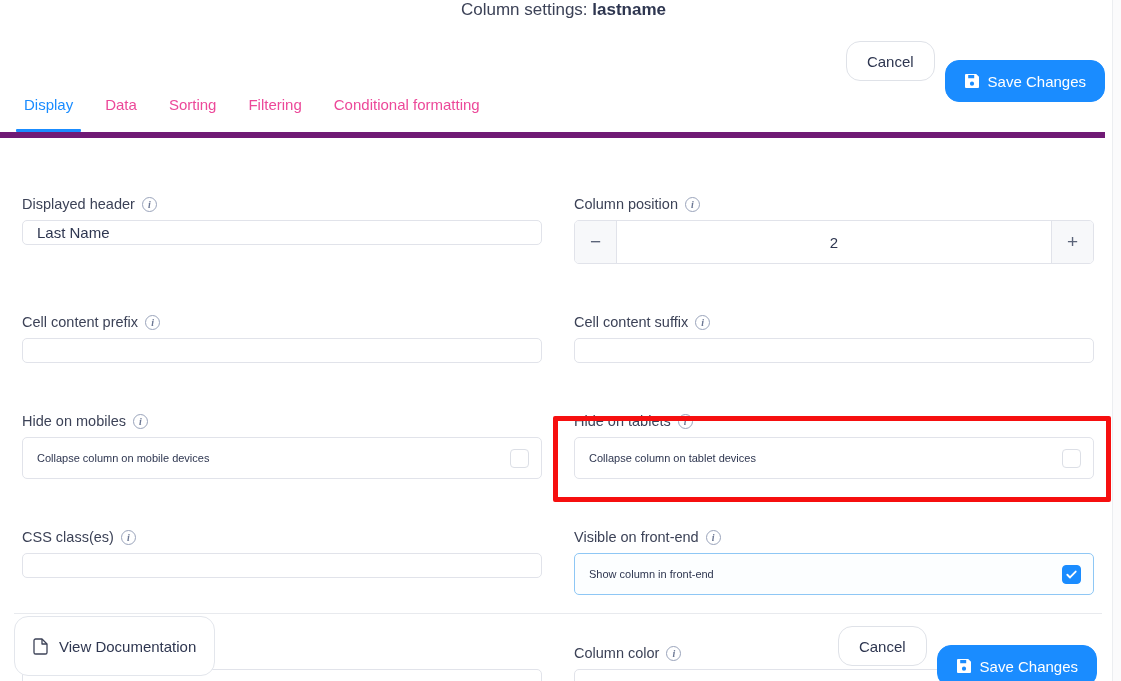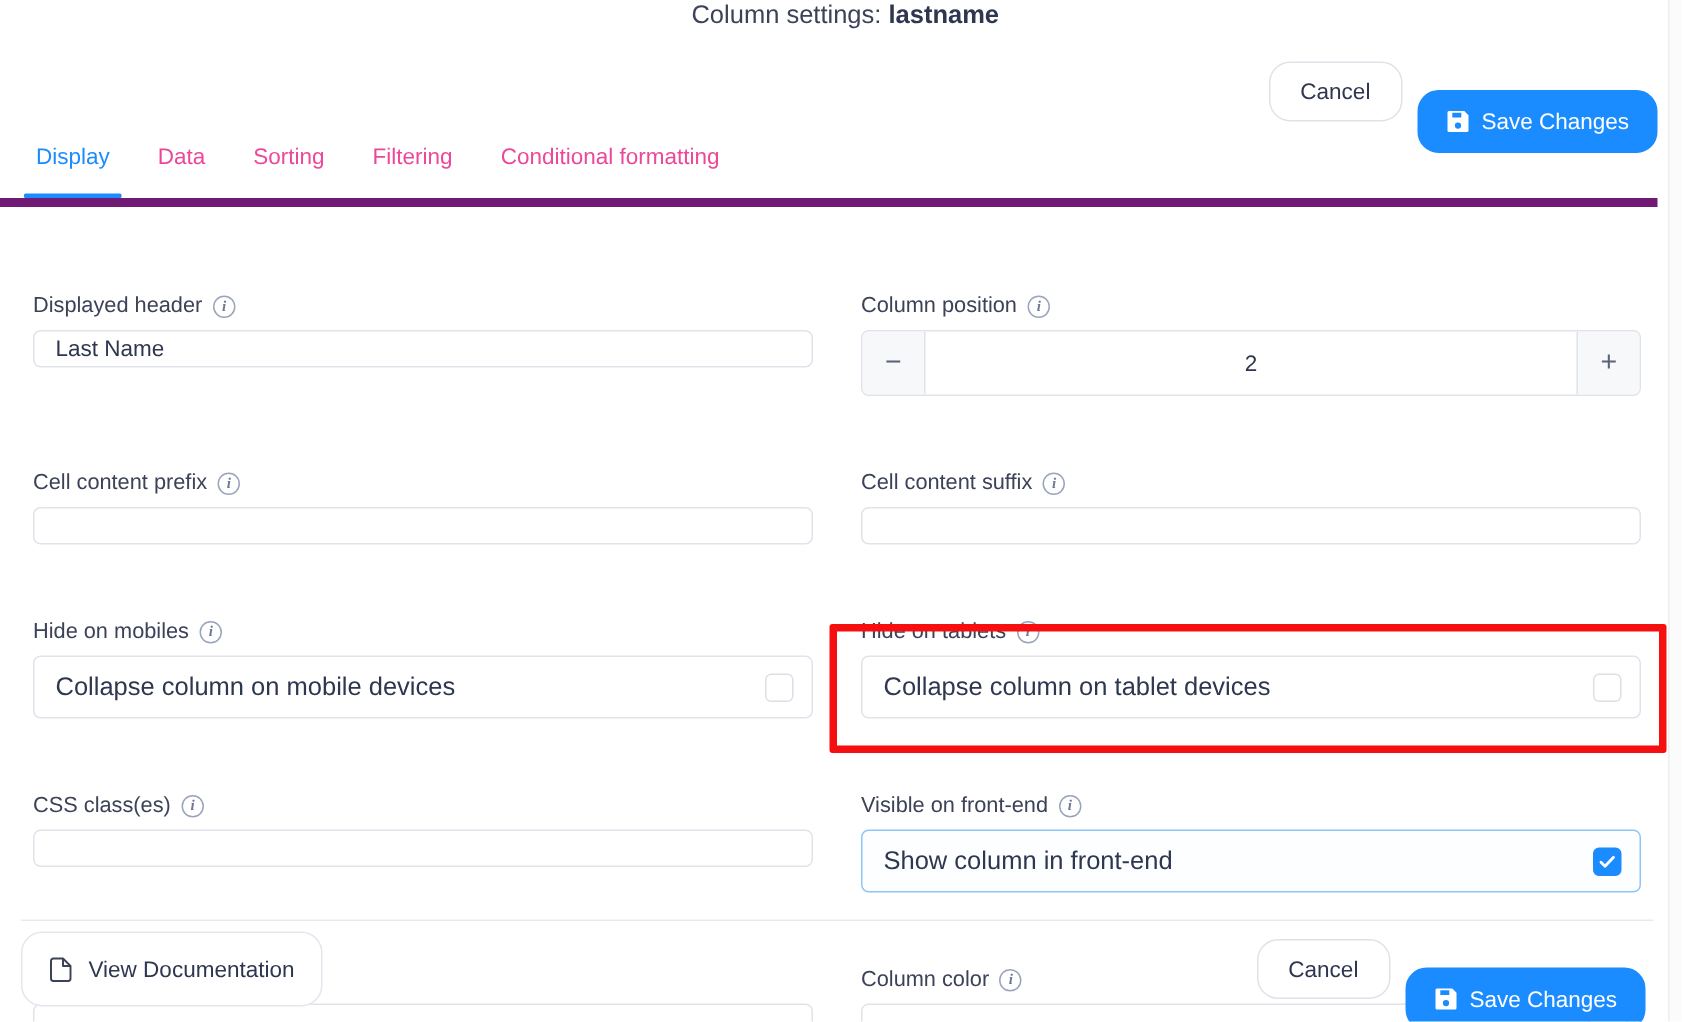--- a/index.html
+++ b/index.html
@@ -72,21 +72,21 @@
     padding: 0 18px;
     height: 42px;
     font-weight: 500;
     margin-top: 40px;
   }
   .btn-doc {
     background: #ffffff;
     border: 1px solid #e3e6ec;
     color: #2e3650;
     padding: 0 18px;
-    height: 50px;
+    height: 60px;
     font-size: 15px;
     gap: 11px;
   }
   .icon-save { display:inline-block; width:16px; height:16px; }
   .icon-doc  { display:inline-block; width:15px; height:17px; }
 
   
   .tabbar {
     position: absolute;
     top: 88px; left: 0;
@@ -208,21 +208,21 @@
     justify-content: space-between;
     width: 100%;
     height: 42px;
     border: 1px solid #e1e3ea;
     border-radius: 5px;
     background: #ffffff;
     padding: 0 12px 0 14px;
     cursor: pointer;
   }
   .check-row .label-txt {
-    font-size: 17px;
+    font-size: 11px;
     color: #2e3650;
   }
   .cbox {
     width: 19px; height: 19px;
     border: 1px solid #dcdfe6;
     border-radius: 4px;
     background: #fff;
     flex: none;
   }
   .cbox.checked {

